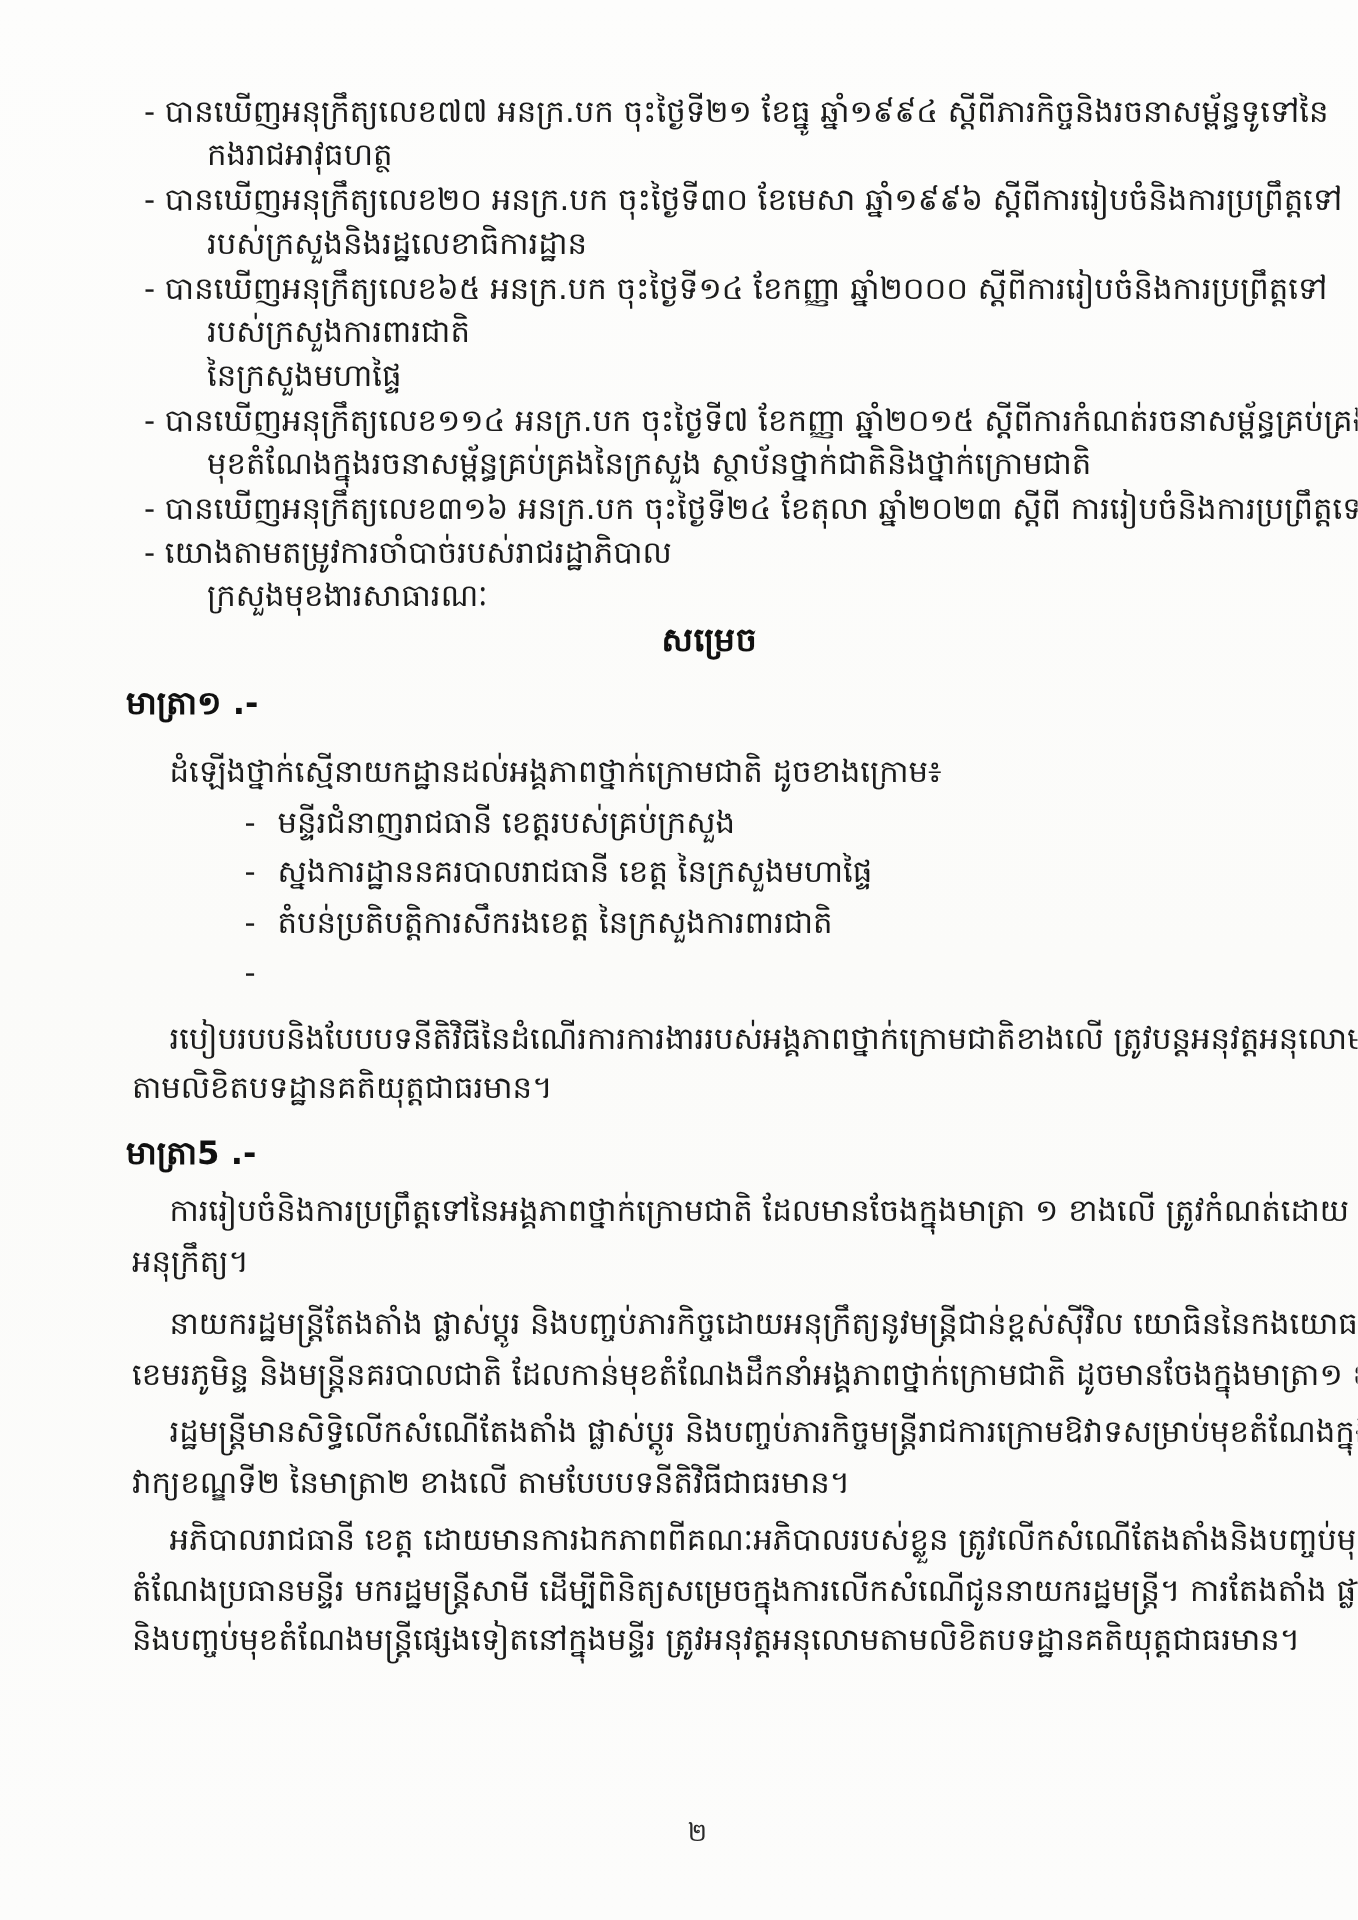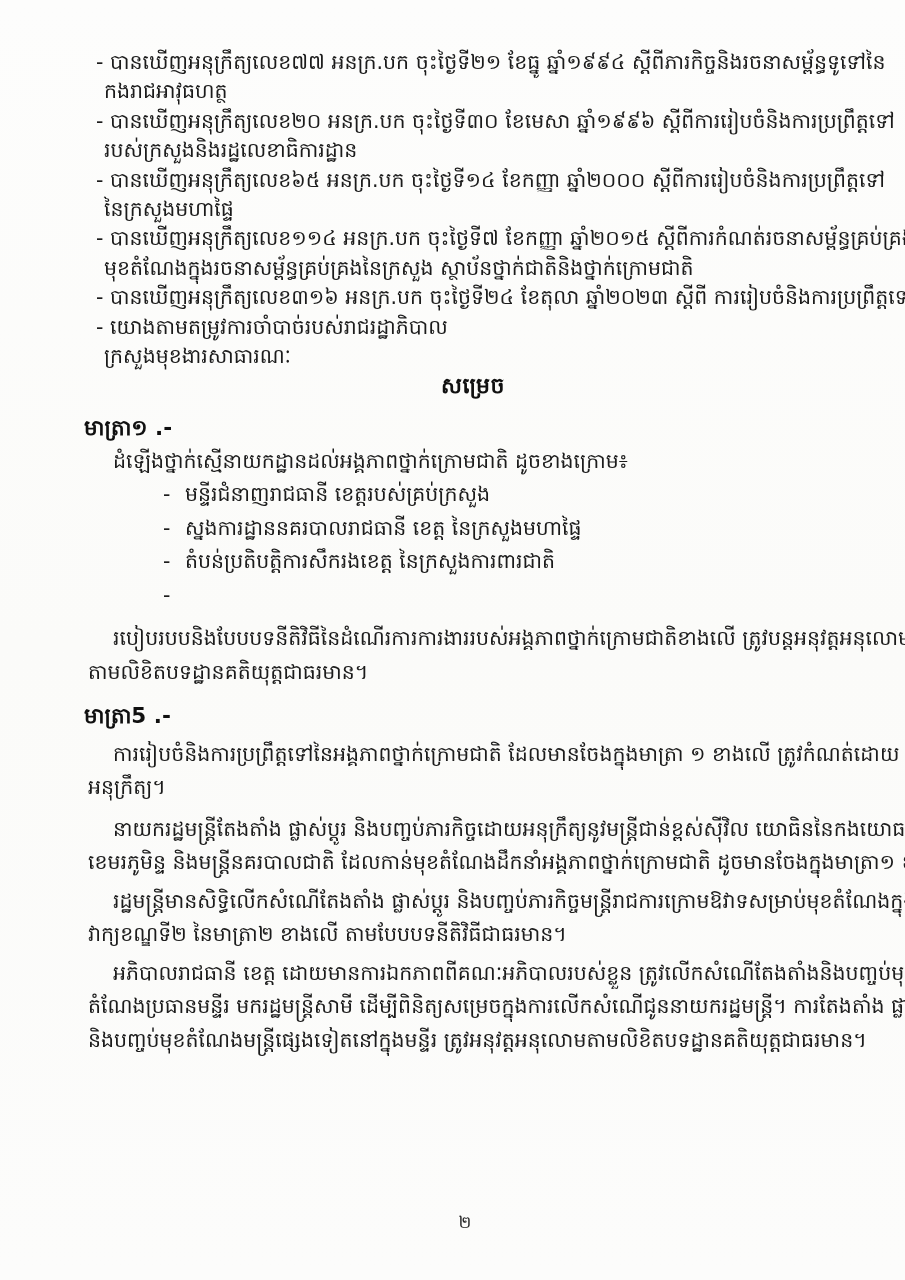--- a/index.html
+++ b/index.html
@@ -11,30 +11,30 @@
   .page {
     position: relative;
     width: 905px;
     height: 1280px;
     background: linear-gradient(180deg, #fdfdfc 0%, #fbfbf9 50%, #fcfcfb 100%);
     color: #1b1b1b;
     overflow: hidden;
   }
   .content {
     position: absolute;
-    top: 48px;
+    top: 60px;
     left: 84px;
     width: 778px;
     white-space: nowrap;
   }
-  .txt { font-size: 20.5px; color: #1c1c1c; }
+  .txt { font-size: 20.5px; color: #1c1c1c; margin-top: 12px; }
   
   .preamble-line { line-height: 29.4px; font-size: 20.5px; }
   .preamble-line.dash { margin-left: 12px; }
-  .preamble-line.cont { margin-left: 20px; }
+  .preamble-line.cont { margin-left: 54px; }
   
   .decision-heading {
     text-align: center;
     font-weight: 700;
     font-size: 22px;
     color: #101010;
     line-height: 30px;
     letter-spacing: 0.5px;
   }
   .article-label {
@@ -77,20 +77,21 @@
 
 <div class="page">
   <div class="content">
 
     <div>
       <div class="preamble-line dash">- បានឃើញអនុក្រឹត្យលេខ៧៧ អនក្រ.បក ចុះថ្ងៃទី២១ ខែធ្នូ ឆ្នាំ១៩៩៤ ស្ដីពីភារកិច្ចនិងរចនាសម្ព័ន្ធទូទៅនៃ</div>
       <div class="preamble-line cont">កងរាជអាវុធហត្ថ</div>
       <div class="preamble-line dash">- បានឃើញអនុក្រឹត្យលេខ២០ អនក្រ.បក ចុះថ្ងៃទី៣០ ខែមេសា ឆ្នាំ១៩៩៦ ស្ដីពីការរៀបចំនិងការប្រព្រឹត្តទៅ</div>
       <div class="preamble-line cont">របស់ក្រសួងនិងរដ្ឋលេខាធិការដ្ឋាន</div>
       <div class="preamble-line dash">- បានឃើញអនុក្រឹត្យលេខ៦៥ អនក្រ.បក ចុះថ្ងៃទី១៤ ខែកញ្ញា ឆ្នាំ២០០០ ស្ដីពីការរៀបចំនិងការប្រព្រឹត្តទៅ</div>
+      <div class="preamble-line cont">របស់ក្រសួងការពារជាតិ</div>
       <div class="preamble-line cont">នៃក្រសួងមហាផ្ទៃ</div>
       <div class="preamble-line dash">- បានឃើញអនុក្រឹត្យលេខ១១៤ អនក្រ.បក ចុះថ្ងៃទី៧ ខែកញ្ញា ឆ្នាំ២០១៥ ស្ដីពីការកំណត់រចនាសម្ព័ន្ធគ្រប់គ្រងនិង</div>
       <div class="preamble-line cont">មុខតំណែងក្នុងរចនាសម្ព័ន្ធគ្រប់គ្រងនៃក្រសួង ស្ថាប័នថ្នាក់ជាតិនិងថ្នាក់ក្រោមជាតិ</div>
       <div class="preamble-line dash">- បានឃើញអនុក្រឹត្យលេខ៣១៦ អនក្រ.បក ចុះថ្ងៃទី២៤ ខែតុលា ឆ្នាំ២០២៣ ស្ដីពី ការរៀបចំនិងការប្រព្រឹត្តទៅនៃ</div>
       <div class="preamble-line dash">- យោងតាមតម្រូវការចាំបាច់របស់រាជរដ្ឋាភិបាល</div>
       <div class="preamble-line cont">ក្រសួងមុខងារសាធារណៈ</div>
     </div>
 
     <div class="decision-heading">សម្រេច</div>
 

